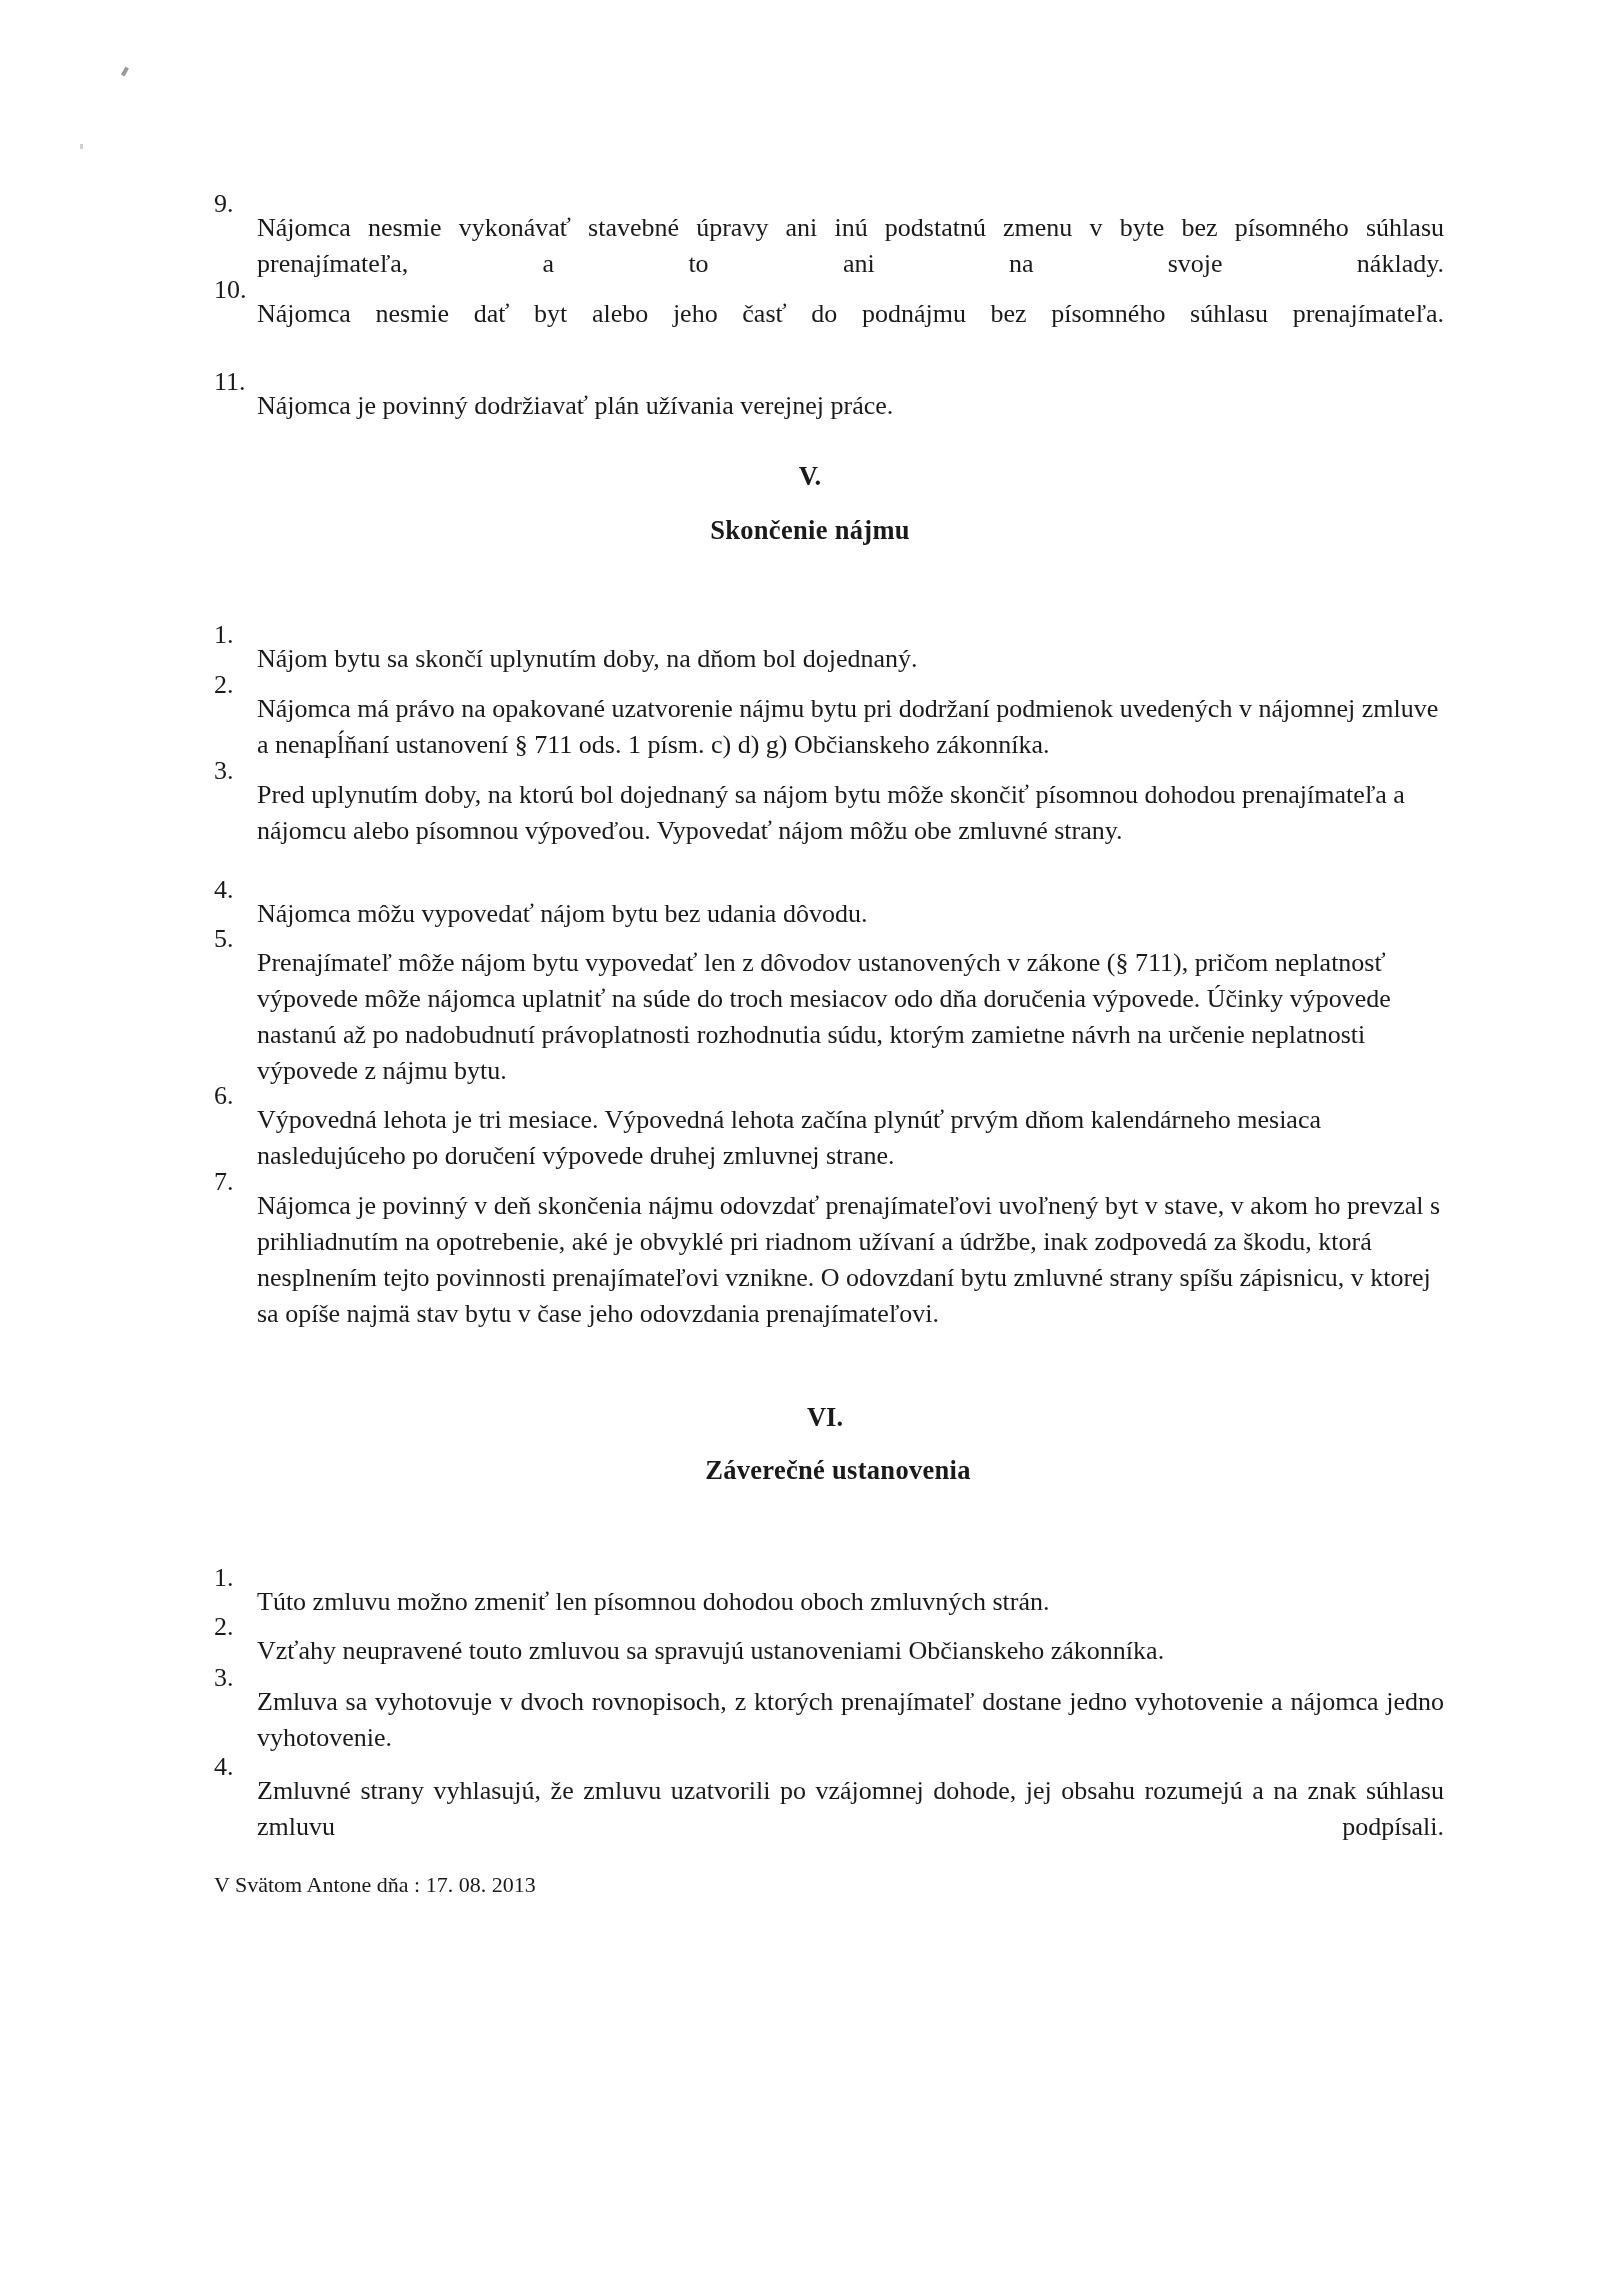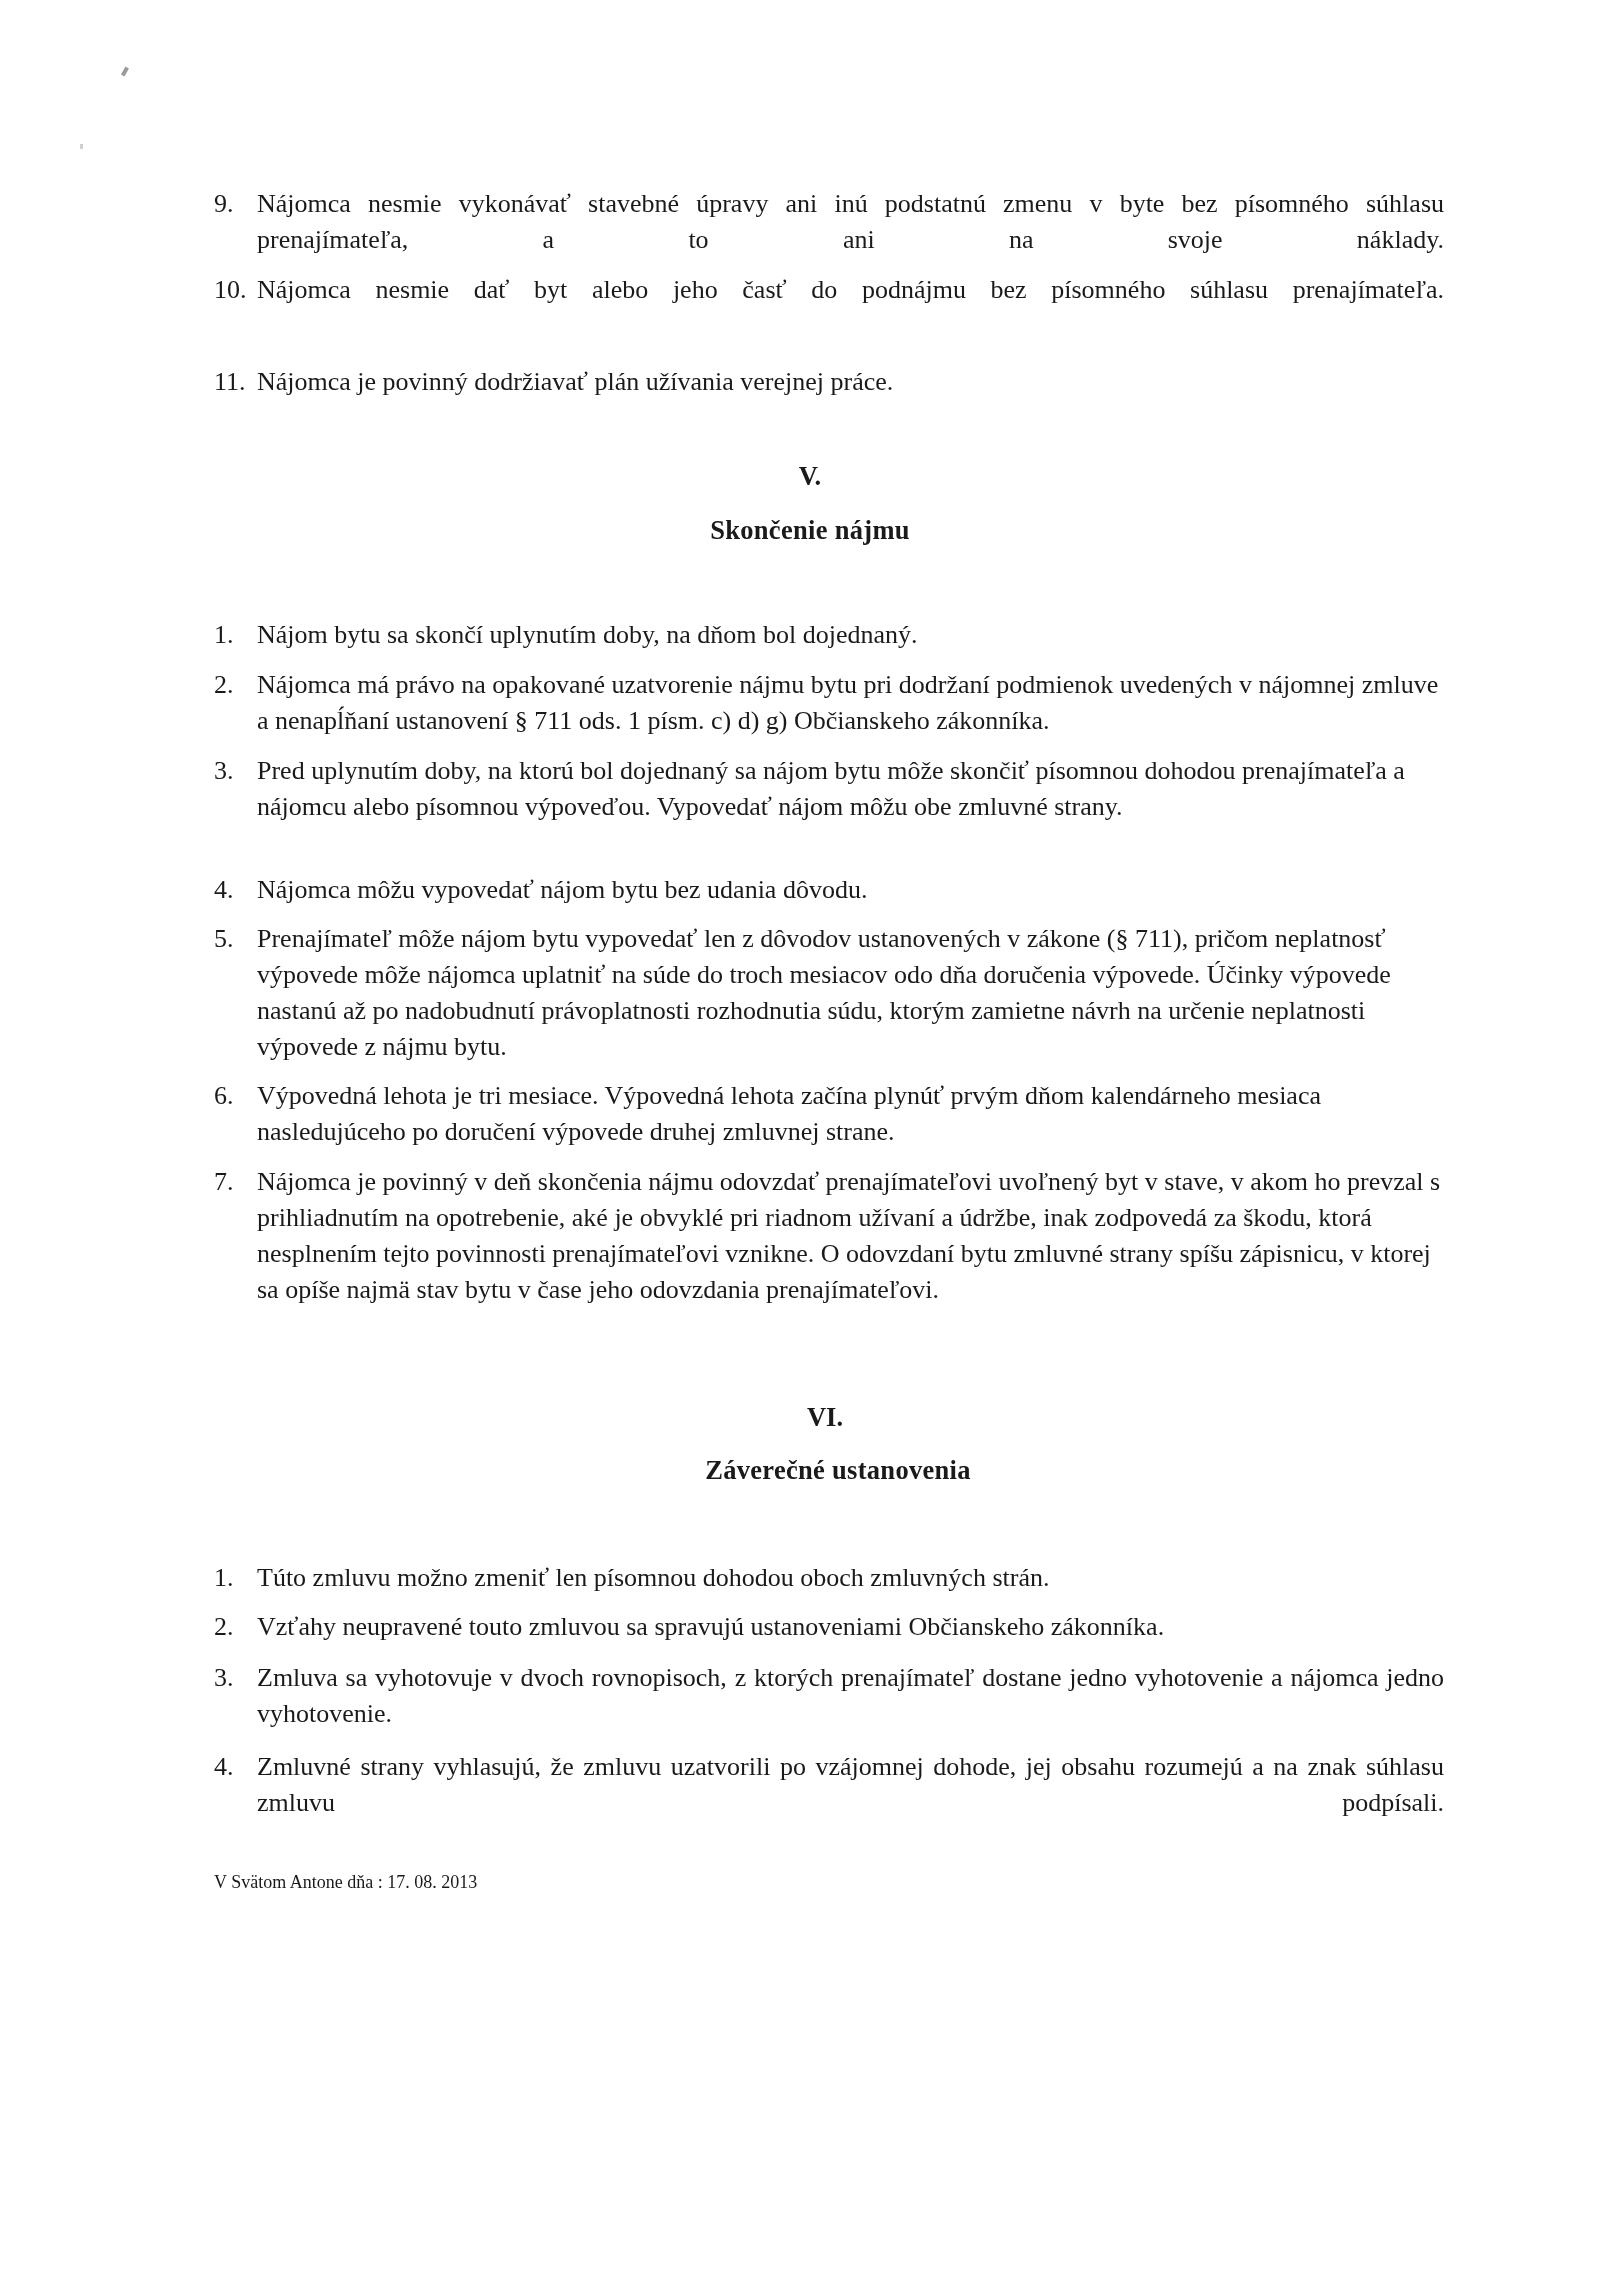--- a/index.html
+++ b/index.html
@@ -13,30 +13,30 @@
   .speck2 { left: 80px; top: 144px; width: 2.9px; height: 4.9px; background: #cfcfcf; }
 
   .page { position: absolute; left: 0; top: 0; width: 1620px; }
 
   .item {
     position: absolute; left: 214px; width: 1230px;
     font-size: 26px; line-height: 36px;
     transform-origin: left top;
   }
   .item .num { position: absolute; left: 0; top: 0; }
-  .item .txt { display: block; margin-left: 43px; }
+  .item .txt { display: block; margin-left: 43px; margin-top: 24px; }
   .justify-full .txt { text-align: justify; text-align-last: justify; }
 
   .sec-num, .sec-title {
     position: absolute; left: 0; width: 1620px; text-align: center;
     font-weight: bold; font-size: 26.5px;
   }
   .sec-title { letter-spacing: 0.3px; text-align: center; }
 
-  .closing { position: absolute; left: 214px; top: 1872px; font-size: 18px; }
+  .closing { position: absolute; left: 214px; top: 1872px; font-size: 22px; }
 </style>
 </head>
 <body>
 
 <div class="speck speck1"></div>
 <div class="speck speck2"></div>
 
 <div class="page">
 
   <div class="item justify-full" style="top:186px;">

